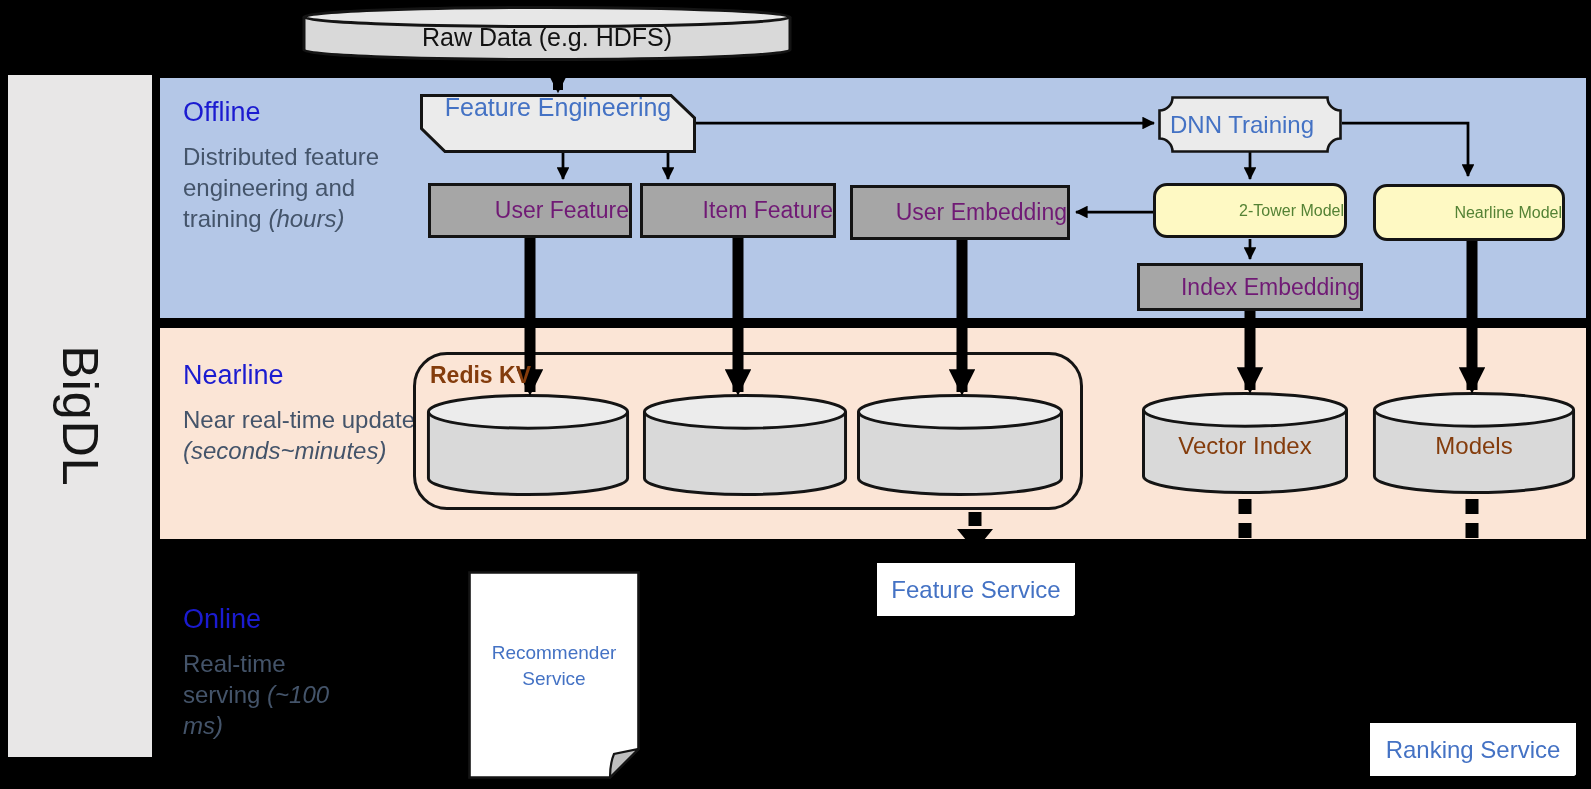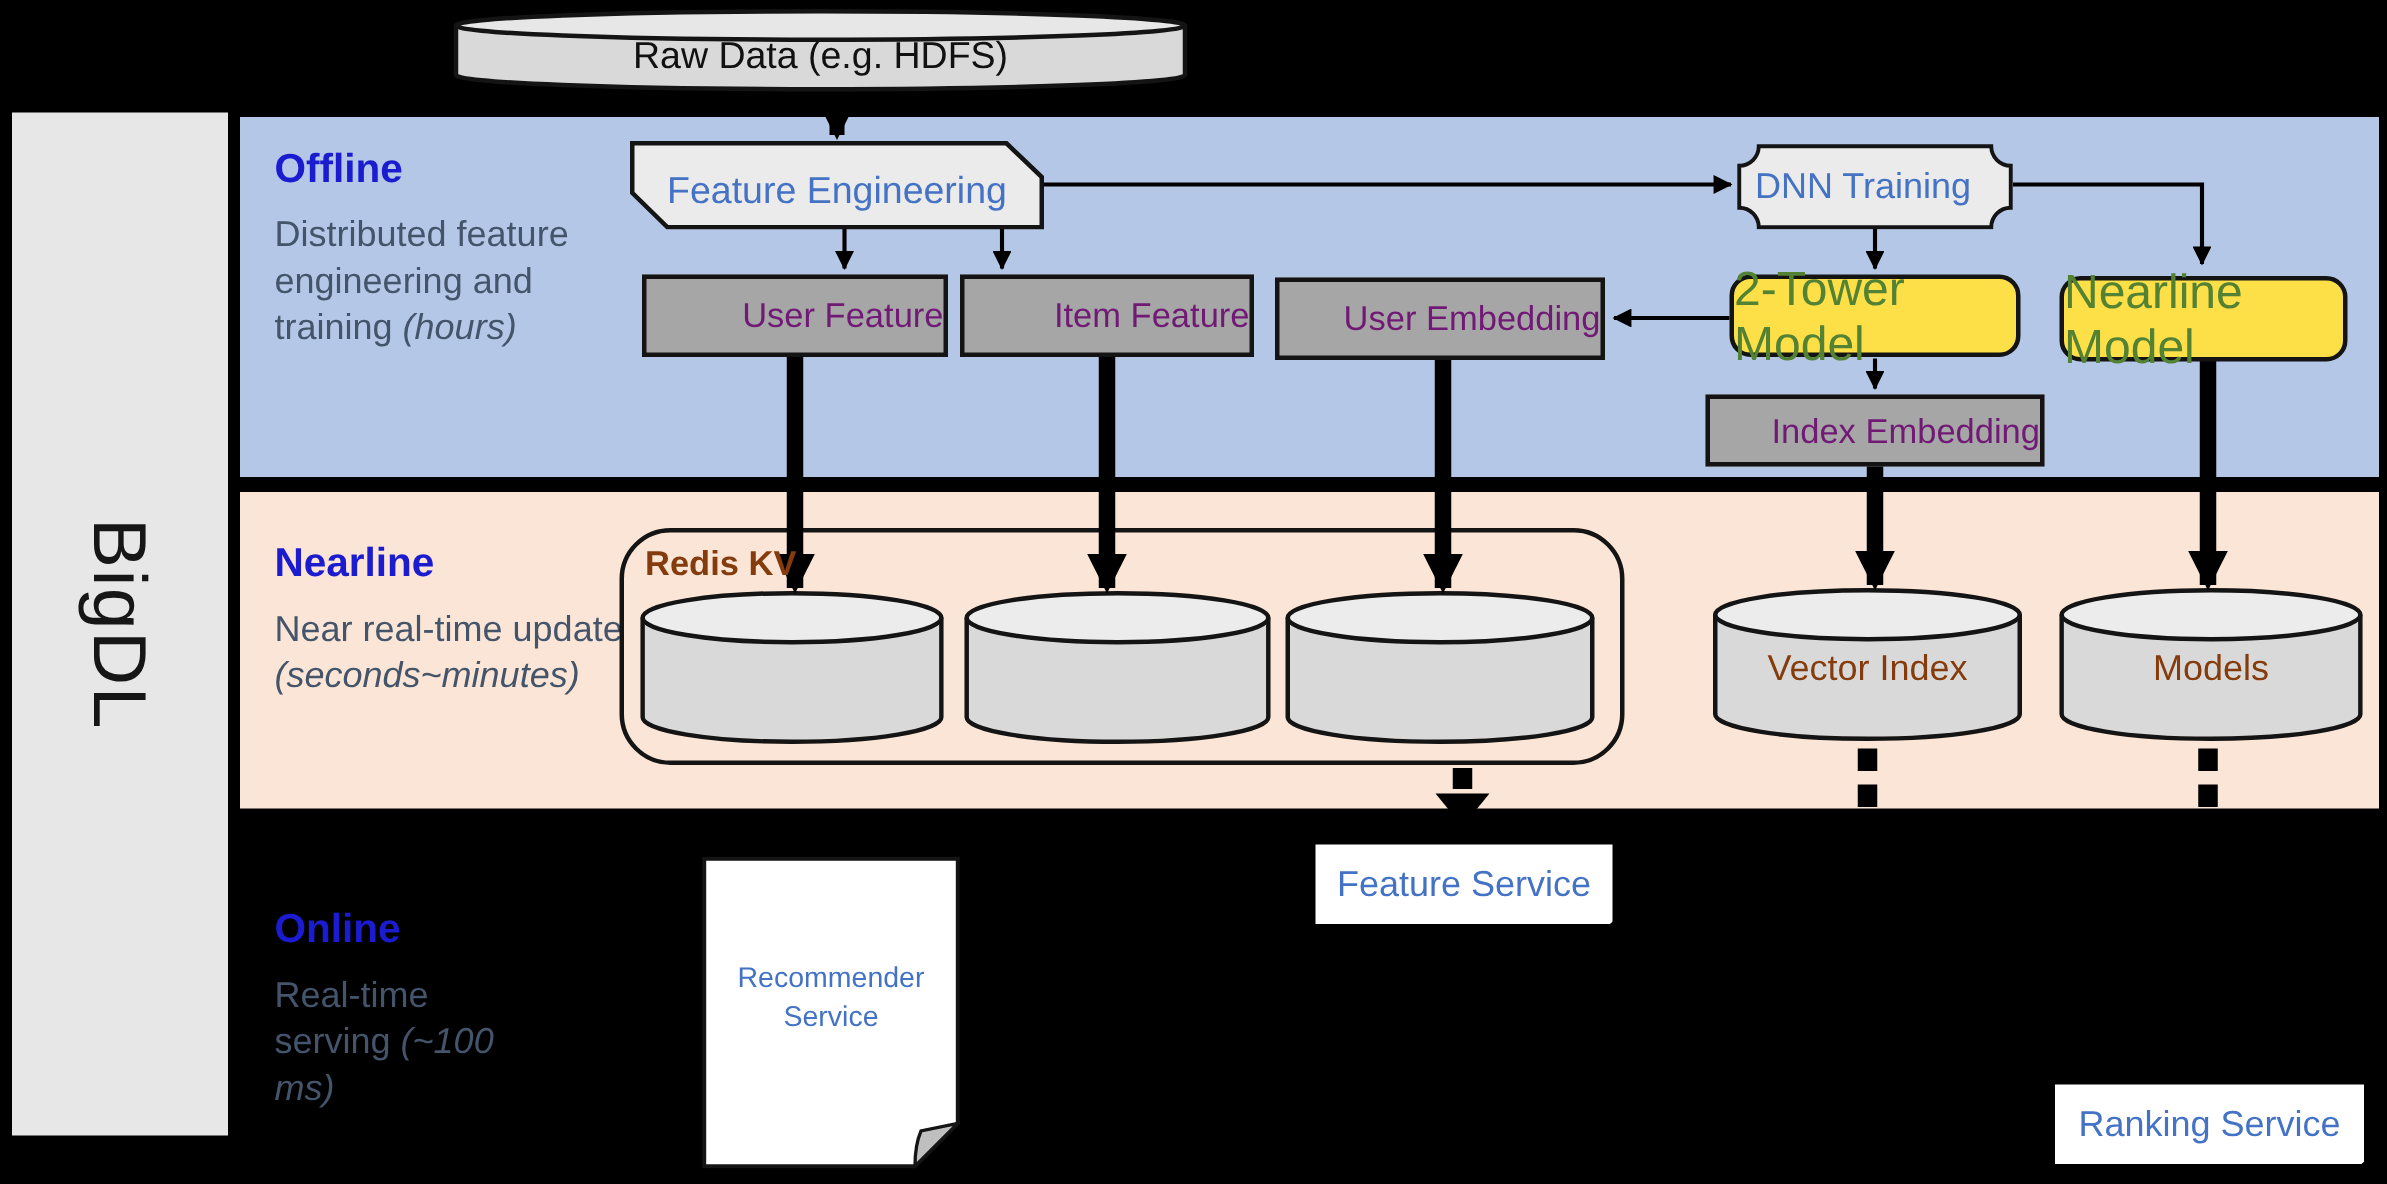--- a/index.html
+++ b/index.html
@@ -7,28 +7,28 @@
          font-family:"Liberation Sans",sans-serif;-webkit-font-smoothing:antialiased;}
   
   .band{position:absolute;z-index:1;}
   .band.offline{left:160px;top:78px;width:1426px;height:240px;background:#b4c7e7;}
   .band.nearline{left:160px;top:328px;width:1426px;height:211px;background:#fbe5d6;}
   .sidebar{position:absolute;left:8px;top:75px;width:144px;height:682px;background:#e8e7e7;
            z-index:2;display:flex;align-items:center;justify-content:center;}
   .sidebar .vtext{transform:rotate(90deg);font-size:50px;color:#161616;letter-spacing:1px;white-space:nowrap;}
   
   .blabel{position:absolute;z-index:3;}
-  .btitle{font-size:27px;font-weight:700;color:#1b1bd0;}
+  .btitle{font-size:27px;font-weight:400;color:#1b1bd0;}
   .bsub{margin-top:13px;font-size:24px;line-height:1.3;color:#44546a;}
   .bsub i{font-style:italic;}
   
   .gbox{position:absolute;background:#a6a6a6;border:3px solid #141414;box-sizing:border-box;
         display:flex;align-items:center;justify-content:flex-end;font-size:23px;color:#701a75;z-index:10;}
-  .rbox{position:absolute;background:#fde047;border:3px solid #141414;border-radius:14px;box-sizing:border-box;
-        display:flex;align-items:center;justify-content:flex-end;font-size:32px;z-index:10;}
+  .rbox{position:absolute;background:#fef9c3;border:3px solid #141414;border-radius:14px;box-sizing:border-box;
+        display:flex;align-items:center;justify-content:flex-end;font-size:16px;z-index:10;}
   .green{color:#548235;}
   .blue{color:#4472c4;}
   .brown{color:#843c0c;}
   .shape{position:absolute;z-index:10;}
   .shape-label{position:absolute;display:flex;align-items:center;justify-content:center;
                font-size:25px;z-index:11;}
   
   .rediswrap{position:absolute;left:413px;top:352px;width:670px;height:158px;border:3px solid #141414;
              border-radius:34px;box-sizing:border-box;z-index:3;}
   .redislabel{position:absolute;left:430px;top:362px;font-size:23px;font-weight:600;z-index:7;}
@@ -130,21 +130,21 @@
 
   <svg class="shape" style="left:302px;top:5px" width="490" height="57" viewBox="0 0 490 57">
     <path d="M2,12 V45 A243,9.5 0 0 0 488,45 V12" fill="#d9d9d9" stroke="#141414" stroke-width="3"></path>
     <ellipse cx="245" cy="12" rx="243" ry="9.5" fill="#e7e7e7" stroke="#141414" stroke-width="3"></ellipse>
   </svg>
   <div class="shape-label" style="left:302px;top:16px;width:490px;height:42px;color:#111">Raw Data (e.g. HDFS)</div>
 
   <svg class="shape" style="left:420px;top:94px" width="276" height="59" viewBox="0 0 276 59">
     <path d="M1.5,1.5 H251 L274.5,24 V57.5 H25 L1.5,34.5 Z" fill="#ebebeb" stroke="#141414" stroke-width="3"></path>
   </svg>
-  <div class="shape-label blue" style="left:420px;top:98px;width:276px;height:59px">Feature Engineering</div>
+  <div class="shape-label blue" style="left:420px;top:78px;width:276px;height:59px">Feature Engineering</div>
 
   <svg class="shape" style="left:1158px;top:96px" width="184" height="57" viewBox="0 0 184 57">
     <path d="M1.5,14.5 A13,13 0 0 0 14.5,1.5 H169.5 A13,13 0 0 0 182.5,14.5 V42.5 A13,13 0 0 0 169.5,55.5 H14.5 A13,13 0 0 0 1.5,42.5 Z" fill="#ebebeb" stroke="#141414" stroke-width="2.6"></path>
   </svg>
   <div class="shape-label blue" style="left:1158px;top:96px;width:168px;height:57px;font-size:24px">DNN Training</div>
 
   <div class="gbox" style="left:428px;top:183px;width:204px;height:55px">
     <span>User Feature</span>
   </div>
   <div class="gbox" style="left:640px;top:183px;width:196px;height:55px">

